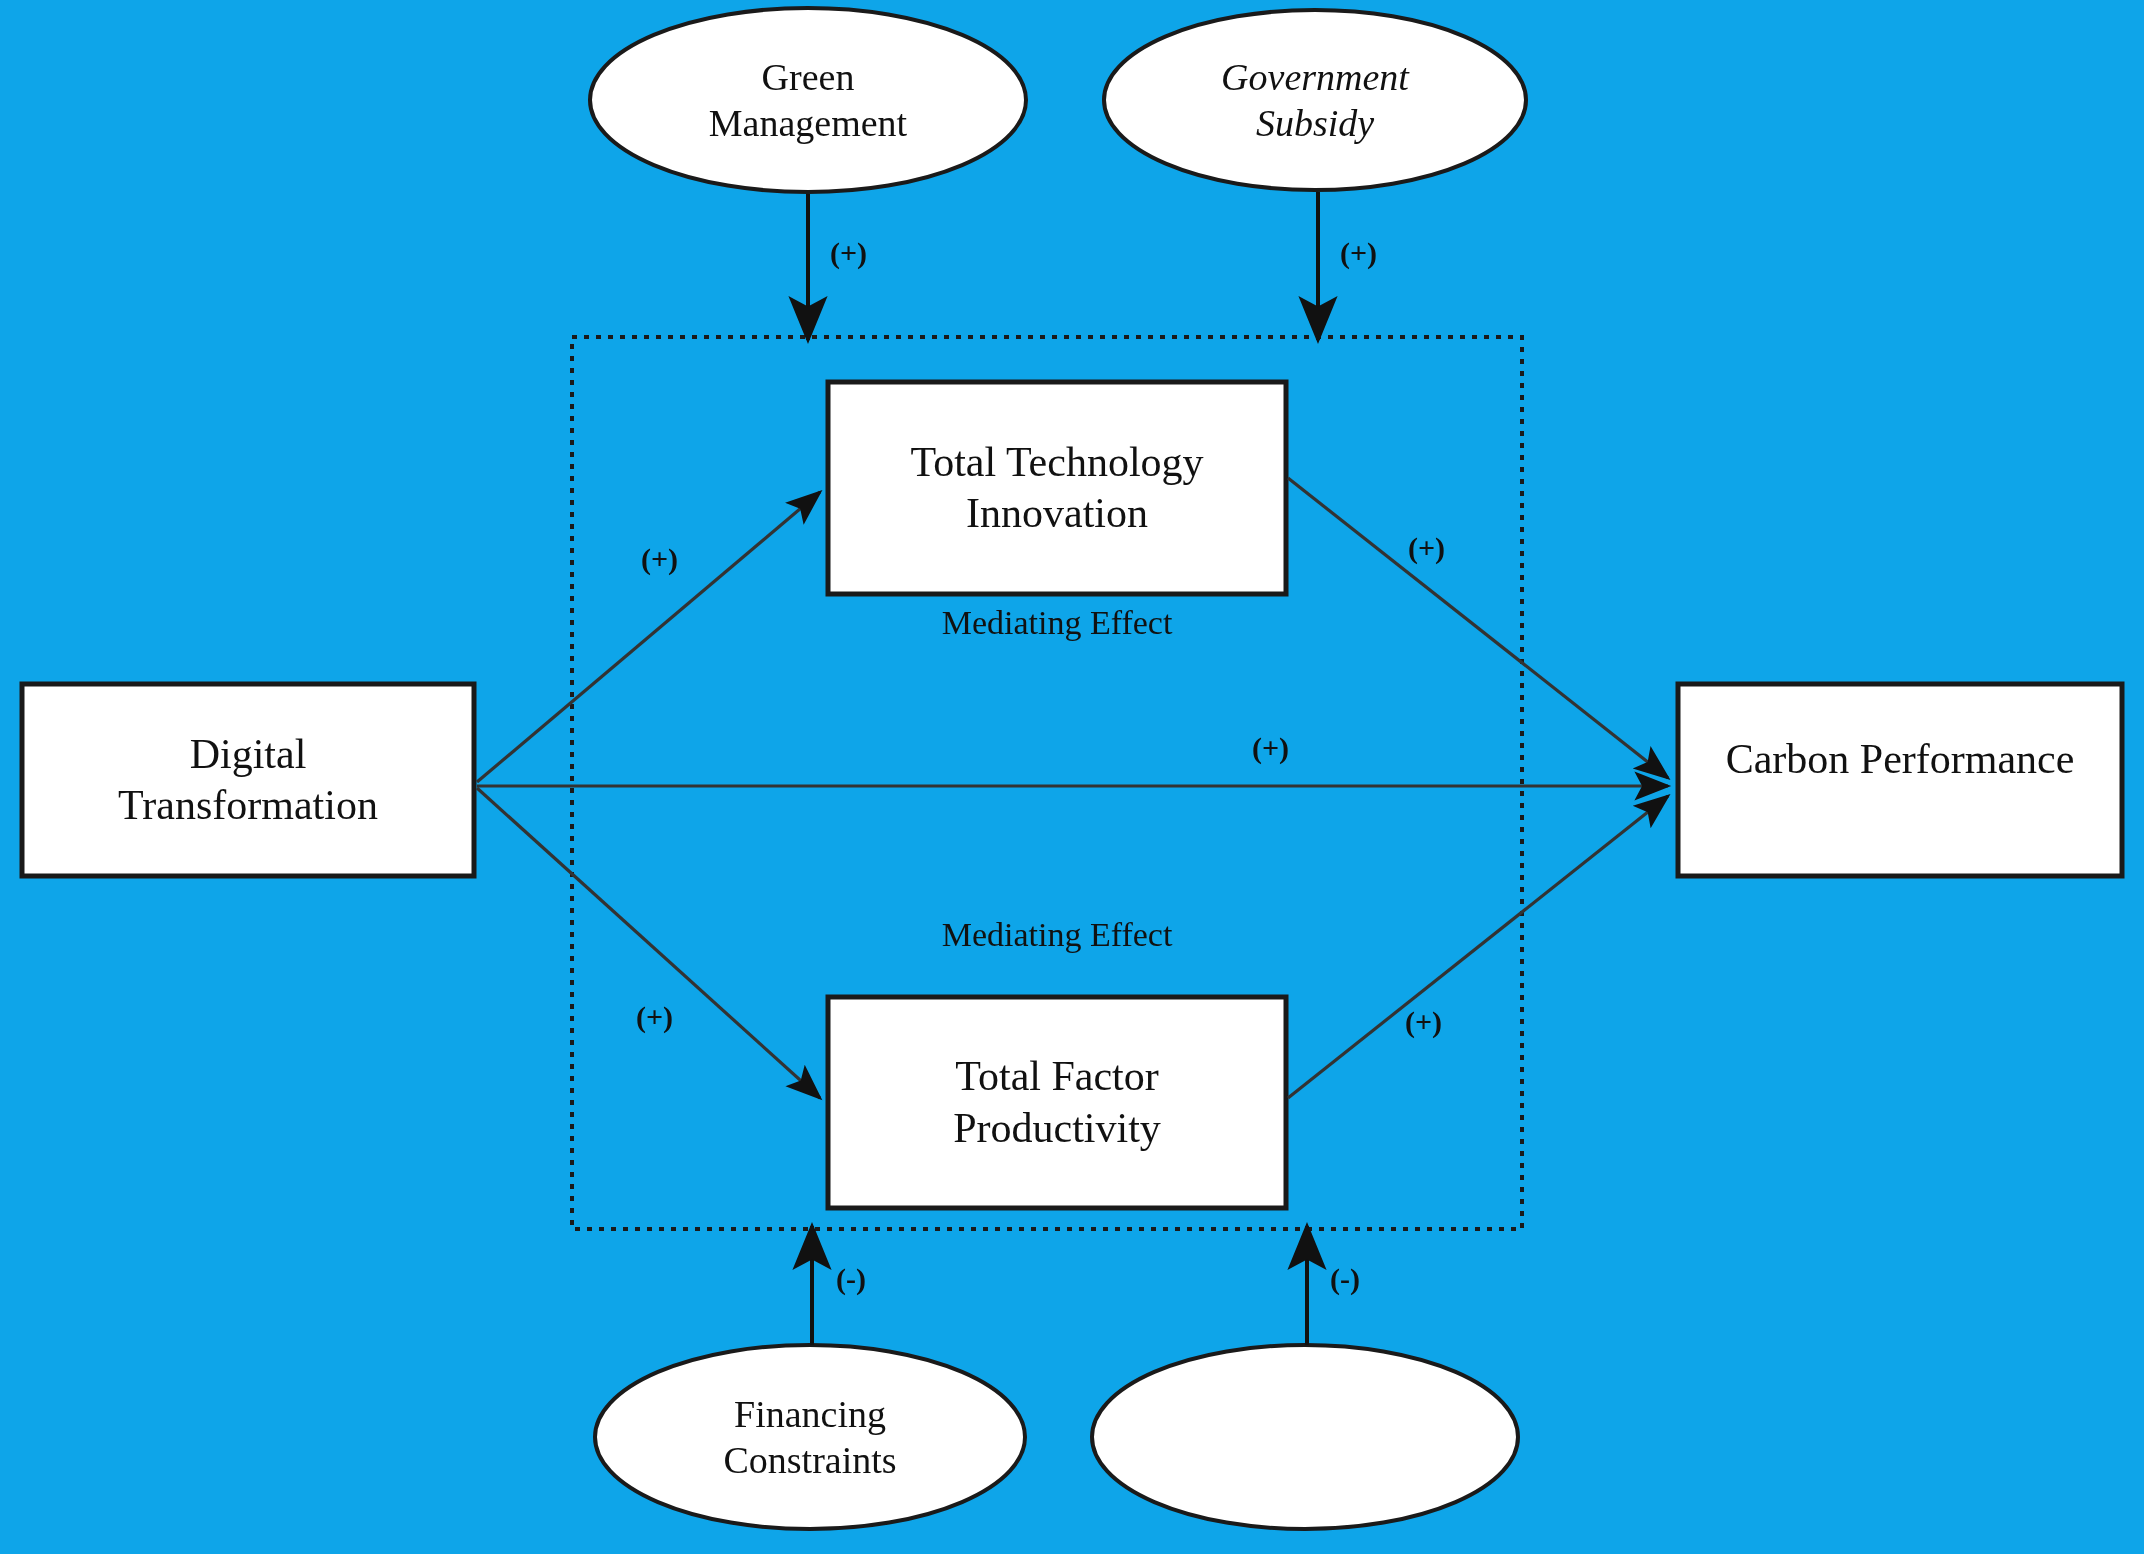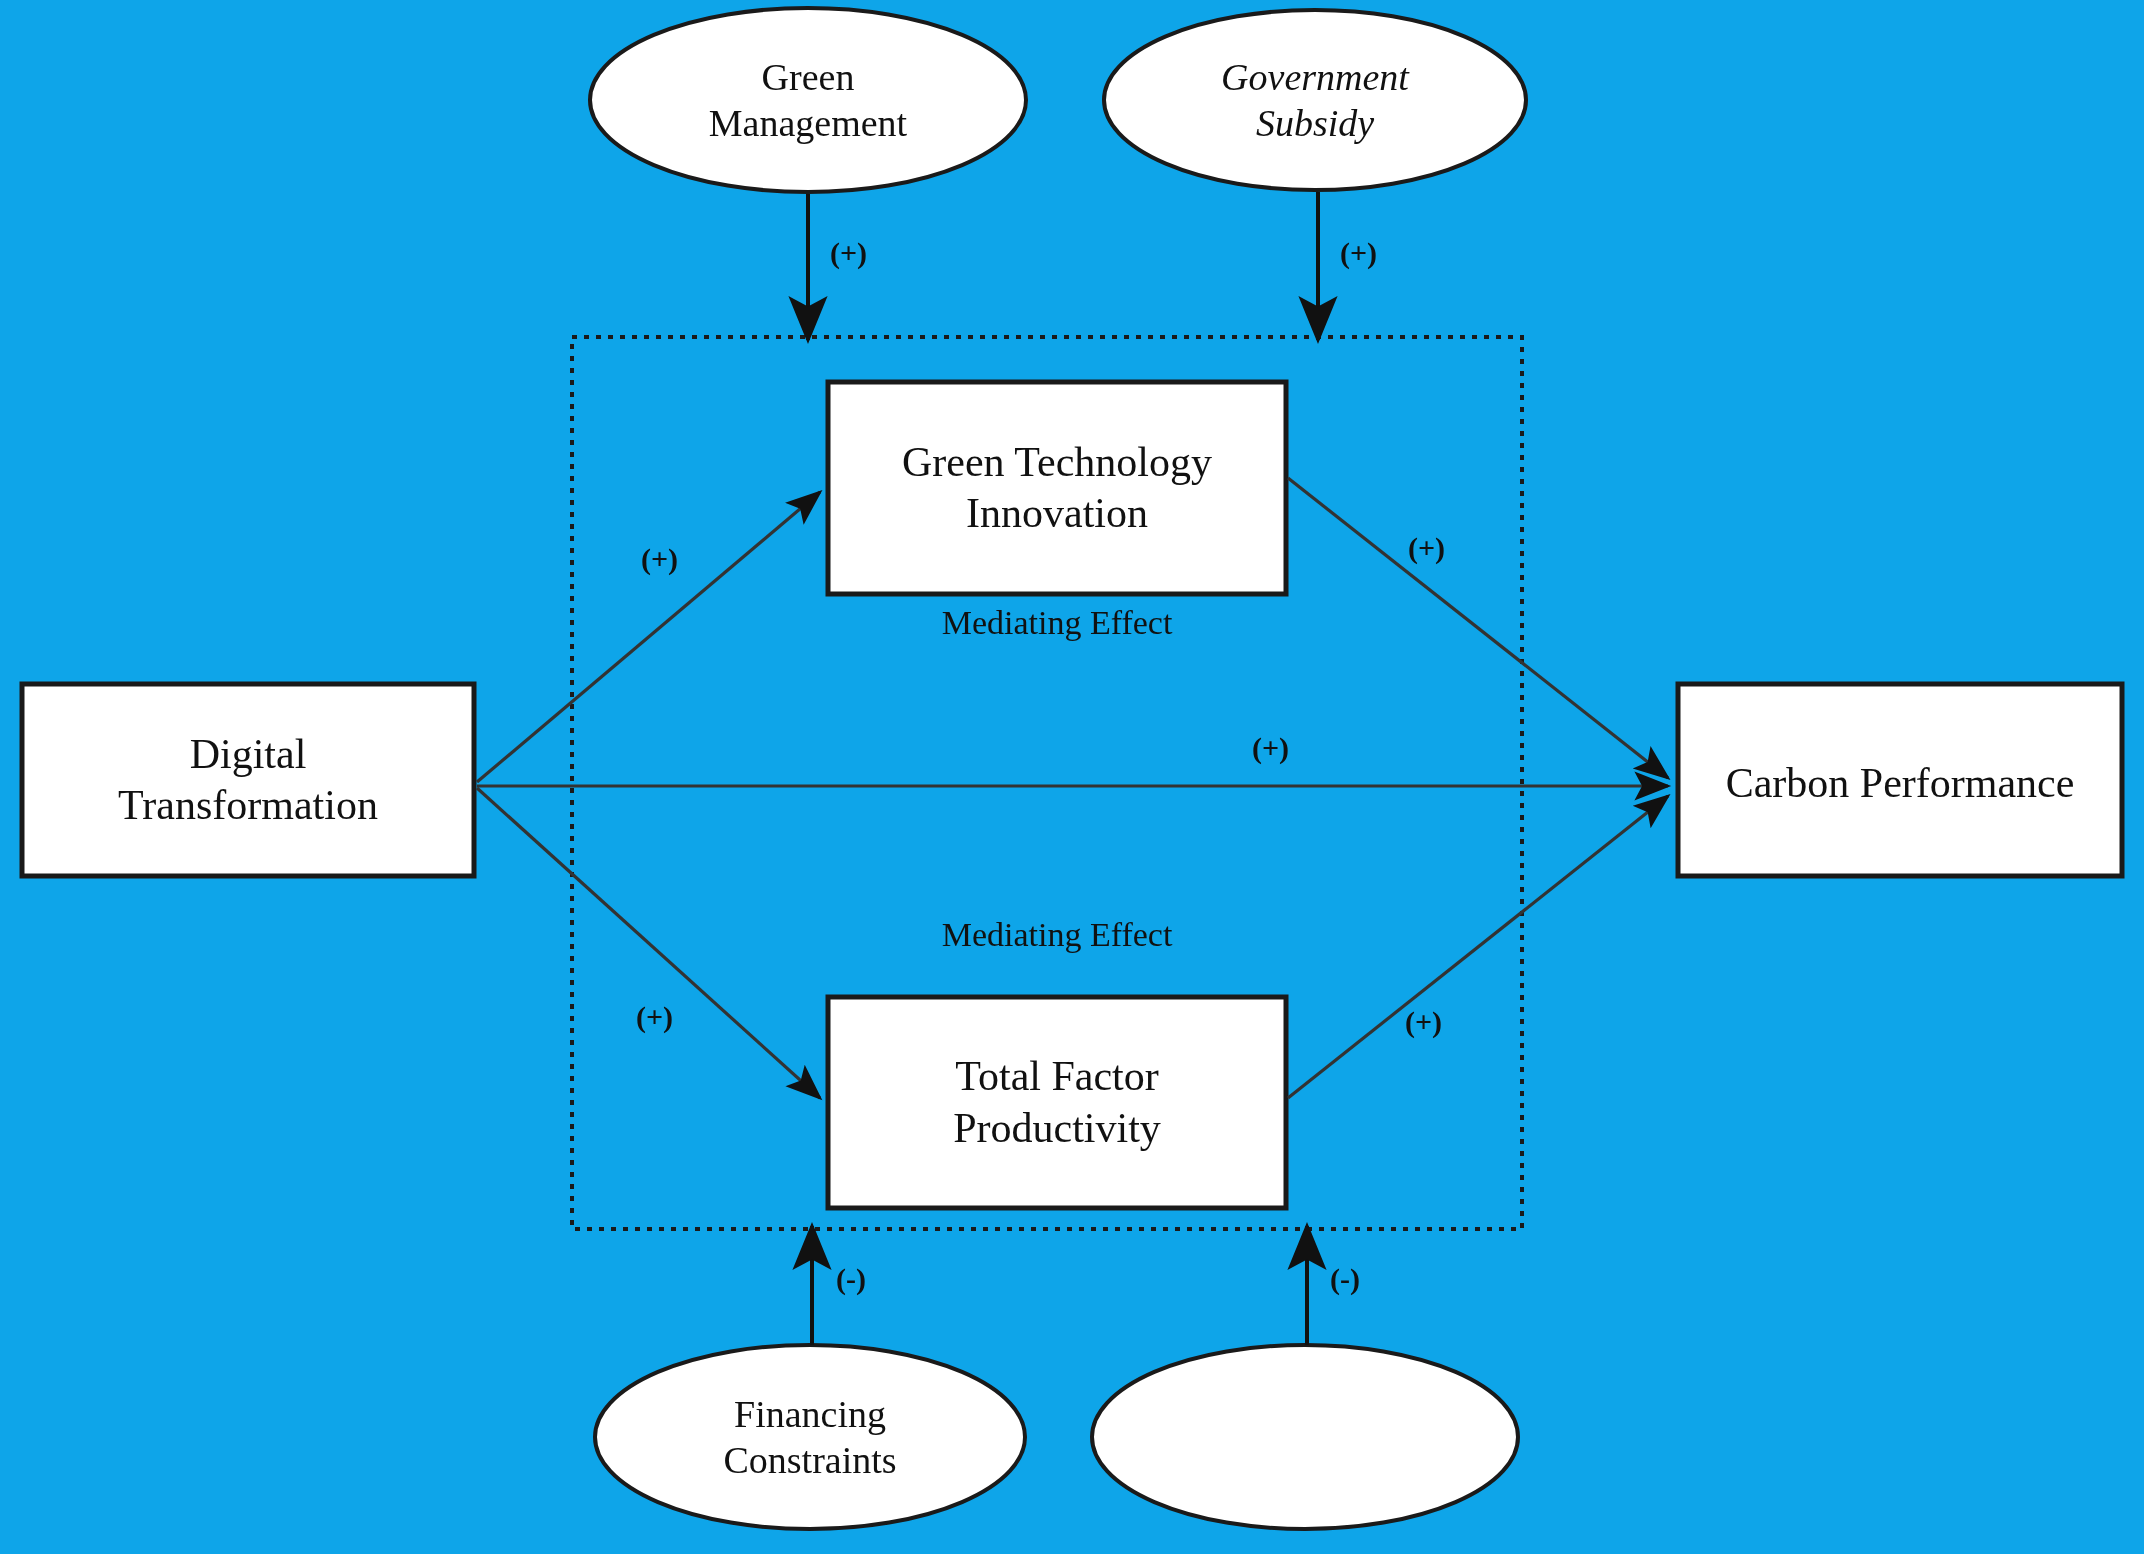--- a/index.html
+++ b/index.html
@@ -114,23 +114,23 @@
   <div class="node-label ellipse-label" style="left:1120px; top:30px; width:390px; height:140px;font-style:italic;">Government
 Subsidy</div>
 
   <div class="node-label ellipse-label" style="left:610px; top:1367px; width:400px; height:140px;">Financing
 Constraints</div>
 
 
   <div class="node-label wide-box-label" style="left:22px; top:684px; width:452px; height:192px;">Digital
 Transformation</div>
 
-  <div class="node-label wide-box-label" style="left:1678px; top:688px; width:444px; height:192px;">Carbon Performance</div>
+  <div class="node-label wide-box-label" style="left:1678px; top:664px; width:444px; height:192px;">Carbon Performance</div>
 
-  <div class="node-label box-label" style="left:828px; top:382px; width:458px; height:212px;">Green Technology
+  <div class="node-label box-label" style="left:828px; top:382px; width:458px; height:212px;">Total Technology
 Innovation</div>
 
   <div class="node-label box-label" style="left:828px; top:997px; width:458px; height:211px;">Total Factor
 Productivity</div>
 
   <div class="effect-label" style="left:828px; top:604px; width:458px; text-align:center;">Mediating Effect</div>
 
 
   <div class="effect-label" style="left:828px; top:916px; width:458px; text-align:center;">Mediating Effect</div>
 

